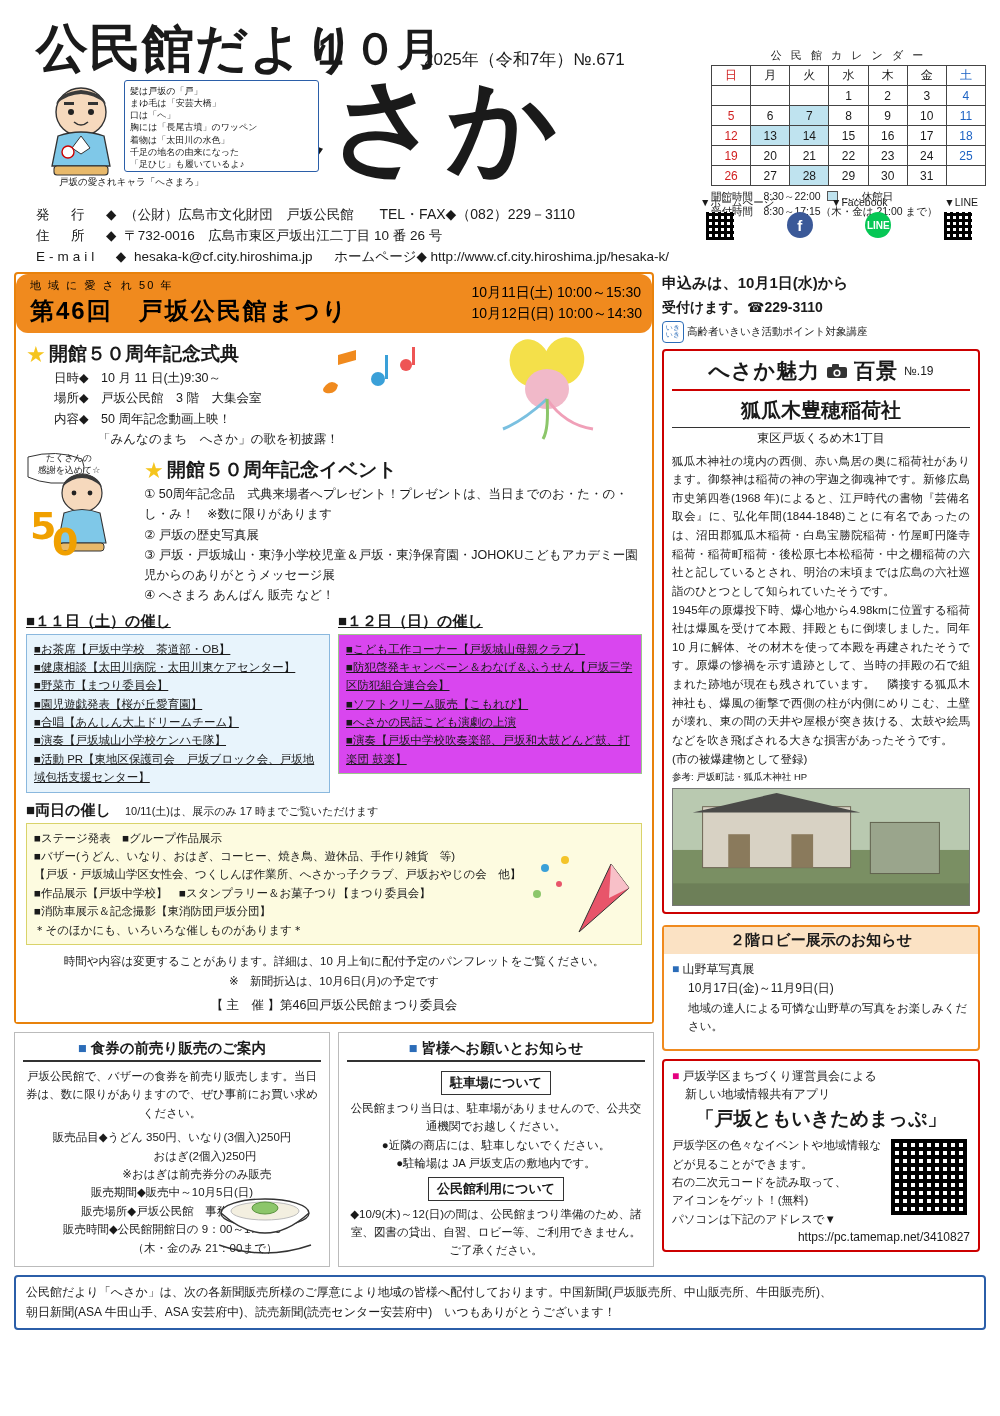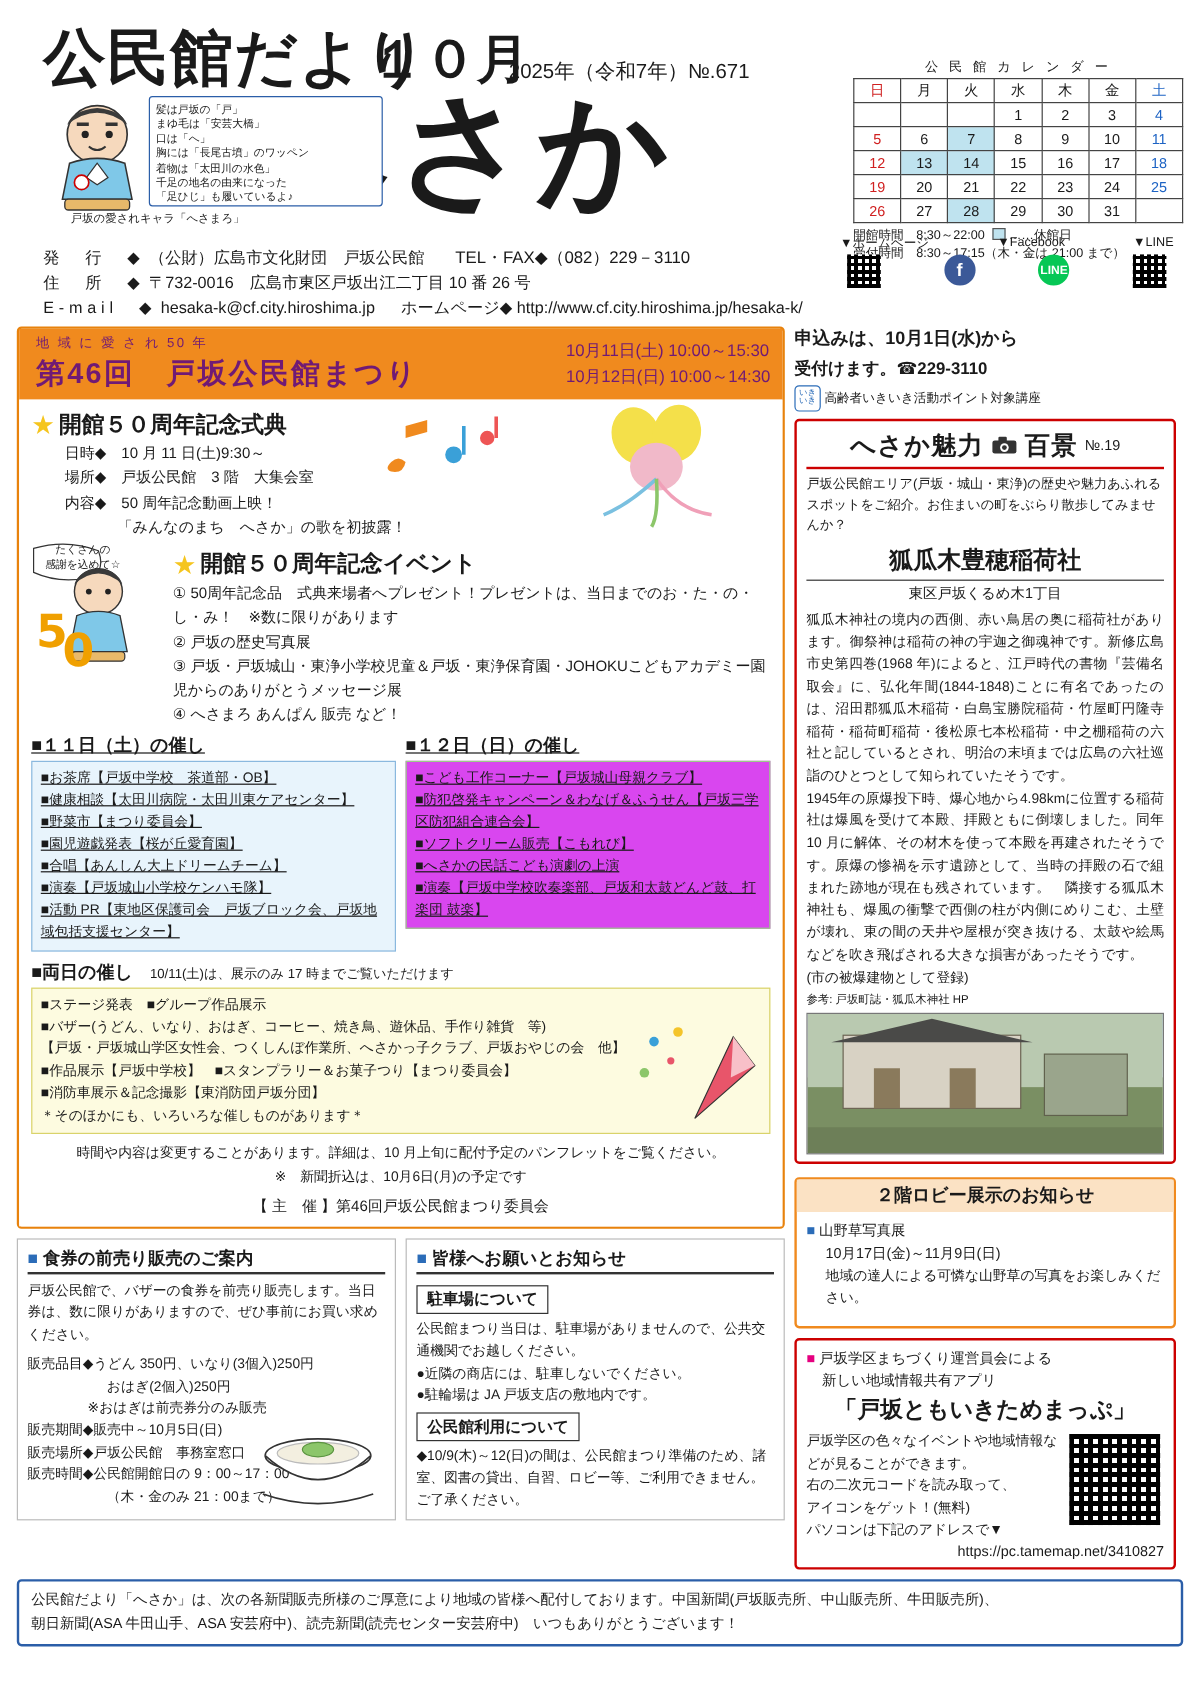--- a/index.html
+++ b/index.html
@@ -56,21 +56,21 @@
       repeating-linear-gradient(90deg,#000 0 3px,transparent 3px 6px);
       background-blend-mode:multiply; }
 
   
   .main { display:flex; gap:8px; margin-top:2px; }
   .col-left { width:640px; }
   .col-right { width:318px; }
 
   
   .fest { border:2px solid #e8820c; border-radius:4px; }
-  .fest-top { background:#f08a1e; color:#701a75; display:flex; justify-content:space-between; padding:4px 10px 6px 14px; }
+  .fest-top { background:#f08a1e; color:#000000; display:flex; justify-content:space-between; padding:4px 10px 6px 14px;border-radius:12px; }
   .fest-t1 { font-size:11px; letter-spacing:2px; }
   .fest-t2 { font-size:24px; font-weight:bold; letter-spacing:2px; margin-top:2px; }
   .fest-times { font-size:14px; line-height:1.5; padding-top:4px; }
 
   .fest-body { padding:6px 10px 8px 10px; position:relative; background:#fff; }
 
   .hl { font-size:19px; font-weight:bold; display:inline-block; }
   .star { color:#f5c51e; font-size:22px; vertical-align:-2px; }
   .blk { font-size:12.5px; line-height:1.62; }
   .ind { padding-left:28px; }
@@ -85,21 +85,21 @@
   .ev-yellow { background:#fdfbe0; border-color:#d9d36a; }
 
   .both-h { font-size:15px; font-weight:bold; margin:8px 0 3px 0; }
   .both-note { font-size:11px; font-weight:normal; margin-left:10px; }
 
   .fine { font-size:11.5px; line-height:1.7; margin-top:7px;text-align:center; }
   .host { text-align:center; font-size:12.5px; margin-top:6px; }
 
   
   .bot { display:flex; gap:8px; margin-top:8px; }
-  .bot-col { flex:1; border:1px solid #bbb; padding:6px 8px; }
+  .bot-col { flex:1; border:1px solid #bbb; padding:6px 8px;text-align:center; }
   .bot-h { font-size:14.5px; font-weight:bold; border-bottom:2px solid #333; padding-bottom:2px; margin-bottom:5px; }
   .bot-h .bsq { color:#2b6cb8; }
   .bot-p { font-size:11.5px; line-height:1.6; }
   .sub-h { border:1px solid #333; display:inline-block; padding:2px 8px; font-size:13px; font-weight:bold; margin:4px 0 4px 0; }
 
   
   .r-app { font-size:15px; line-height:1.5; font-weight:bold; margin-bottom:2px; }
   .r-app2 { font-size:14px; }
   .r-point { font-size:10.5px; display:flex; align-items:center; gap:3px; margin:3px 0 6px 0; }
   .pt-badge { width:22px; height:22px; border-radius:4px; background:#fff; border:1px solid #2b6cb8; color:#2b6cb8; font-size:7px; line-height:1.05; text-align:center; padding-top:2px; }
@@ -441,21 +441,20 @@
           <span class="r-title">へさか魅力</span>
           <svg width="22" height="16" viewBox="0 0 22 16">
             <rect x="1" y="4" width="20" height="11" rx="2" fill="#333"></rect>
               <rect x="6" y="1" width="7" height="4" rx="1" fill="#333"></rect>
             <circle cx="11" cy="10" r="3.6" fill="#fff"></circle>
               <circle cx="11" cy="10" r="2" fill="#333"></circle>
           </svg>
           <span class="r-title">百景</span>
           <span class="r-no">№.19</span>
         </div>
-        <div class="r-lead">戸坂公民館エリア(戸坂・城山・東浄)の歴史や魅力あふれるスポットをご紹介。お住まいの町をぶらり散歩してみませんか？</div>
         <div class="r-shrine">狐瓜木豊穂稲荷社</div>
         <div class="r-addr">東区戸坂くるめ木1丁目</div>
         <div class="r-body">狐瓜木神社の境内の西側、赤い鳥居の奥に稲荷社があります。御祭神は稲荷の神の宇迦之御魂神です。新修広島市史第四巻(1968 年)によると、江戸時代の書物『芸備名取会』に、弘化年間(1844-1848)ことに有名であったのは、沼田郡狐瓜木稲荷・白島宝勝院稲荷・竹屋町円隆寺稲荷・稲荷町稲荷・後松原七本松稲荷・中之棚稲荷の六社と記しているとされ、明治の末頃までは広島の六社巡詣のひとつとして知られていたそうです。</div>
         <div class="r-body">1945年の原爆投下時、爆心地から4.98kmに位置する稲荷社は爆風を受けて本殿、拝殿ともに倒壊しました。同年 10 月に解体、その材木を使って本殿を再建されたそうです。原爆の惨禍を示す遺跡として、当時の拝殿の石で組まれた跡地が現在も残されています。　隣接する狐瓜木神社も、爆風の衝撃で西側の柱が内側にめりこむ、土壁が壊れ、東の間の天井や屋根が突き抜ける、太鼓や絵馬などを吹き飛ばされる大きな損害があったそうです。</div>
         <div class="r-body">(市の被爆建物として登録)</div>
         <div class="r-ref">参考: 戸坂町誌・狐瓜木神社 HP</div>
         <div class="r-photo">
           <svg width="100%" height="100%" viewBox="0 0 300 118" preserveAspectRatio="none">
             <rect width="300" height="118" fill="#b9c9b0"></rect>
             <rect y="62" width="300" height="56" fill="#7a8f63"></rect>

